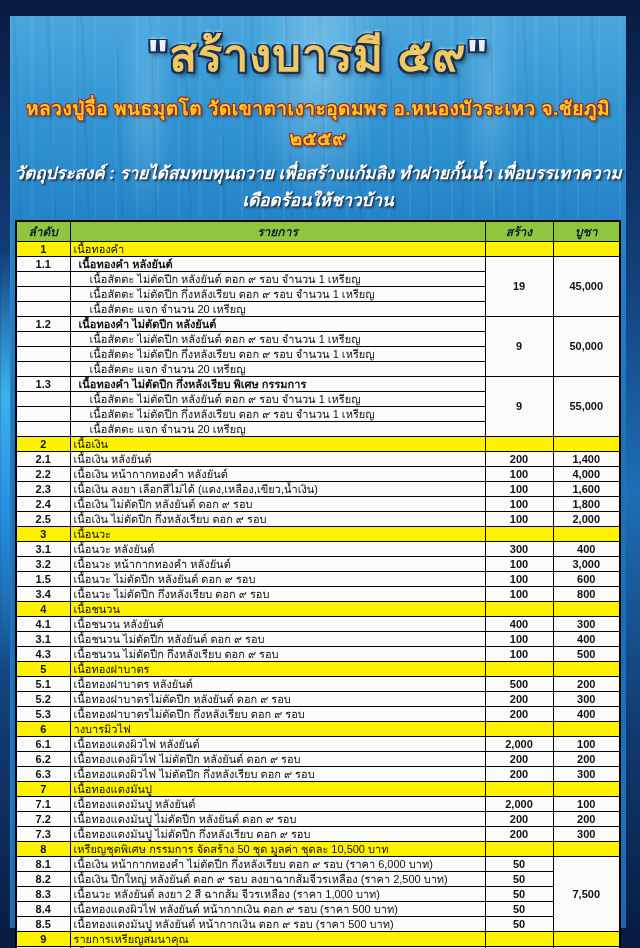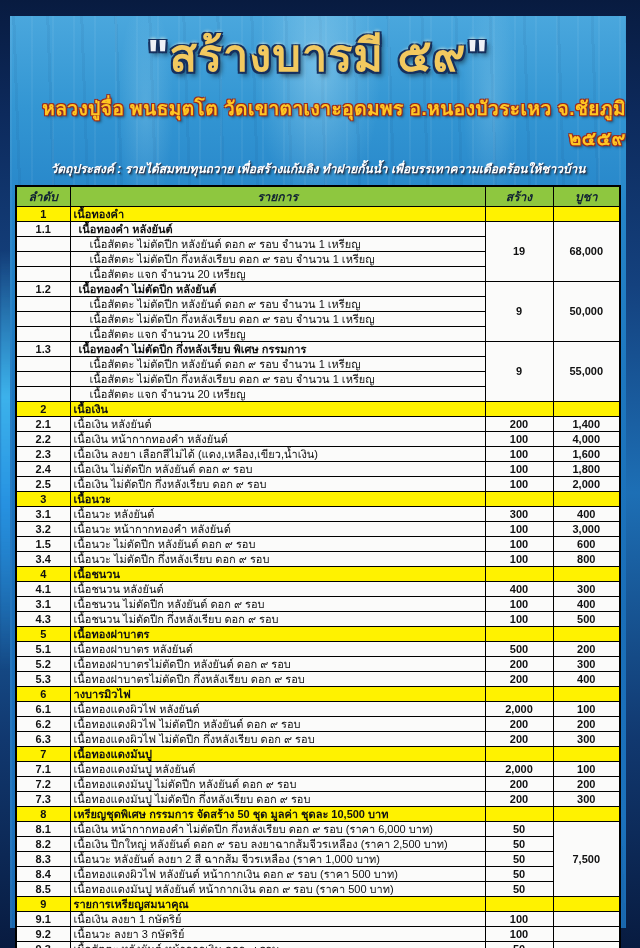--- a/index.html
+++ b/index.html
@@ -26,48 +26,48 @@
       repeating-linear-gradient(90deg,rgba(255,255,255,.05) 0 2px,rgba(255,255,255,0) 2px 21px),
       repeating-linear-gradient(88deg,rgba(8,40,90,.06) 0 3px,rgba(8,40,90,0) 3px 34px);
   }
   .title{
     position:relative;text-align:center;margin-top:11px;height:58px;line-height:58px;
     font-size:45px;font-weight:bold;letter-spacing:1px;color:#f2c95f;
     text-shadow:-2px -1px 0 #16305e,2px -1px 0 #16305e,-2px 2px 0 #16305e,2px 2px 0 #16305e,3px 4px 5px rgba(0,0,0,.55),0 -2px 3px rgba(255,250,220,.6);
   }
   .title .q{color:#eef0f6;}
   .hline1{
-    position:relative;text-align:right;margin-top:8px;
+    position:relative;text-align:center;margin-top:8px;
     font-size:19px;font-weight:bold;color:#ffc622;letter-spacing:.5px;
     text-shadow:-1px -1px 0 #9b2b20,1px -1px 0 #9b2b20,-1px 1px 0 #9b2b20,1px 1px 0 #9b2b20,2px 2px 3px rgba(0,0,0,.5);
   }
   .hline2{
     position:relative;text-align:center;margin-top:6px;
-    font-size:12px;font-weight:bold;font-style:italic;color:#ffffff;
+    font-size:17px;font-weight:bold;font-style:italic;color:#ffffff;
     text-shadow:1px 1px 0 #2a3a55,2px 2px 2px rgba(0,0,0,.45);
   }
   table.items{
     position:relative;margin:7px auto 0;border-collapse:collapse;width:604px;table-layout:fixed;
     border:2px solid #000;background:#fbfbfa;
   }
   table.items col.w-no{width:54px;}
   table.items col.w-tx{width:415px;}
   table.items col.w-mk{width:68px;}
   table.items col.w-pr{width:67px;}
   table.items th{
     background:#8ec73f;border:1px solid #000;height:17px;
     font-size:12px;font-weight:bold;font-style:italic;color:#123;padding:0;text-align:center;
   }
   table.items td{
     border:1px solid #000;height:14px;padding:0 3px;overflow:hidden;white-space:nowrap;
     font-size:11px;line-height:13px;color:#111;vertical-align:middle;background:#fbfbfa;
   }
   table.items td.c-no{text-align:center;font-weight:bold;padding:0;}
   table.items td.c-num{text-align:center;font-weight:bold;padding:0;}
-  tr.section td{background:#fff200;font-weight:bold;}
+  tr.section td{background:#fff200;font-weight:normal;}
   tr.head td.c-tx{font-weight:bold;padding-left:8px;}
   tr.sub td.c-tx{font-weight:normal;padding-left:19px;}
 </style>
 </head>
 <body>
 
 <div class="frame">
   <div class="inner">
     <div class="streaks"></div>
 
@@ -95,21 +95,21 @@
           <tr class="section">
             <td class="c-no">1</td>
             <td class="c-tx">เนื้อทองคำ</td>
             <td class="c-num" rowspan="1"></td>
             <td class="c-num" rowspan="1"></td>
           </tr>
           <tr class="head">
             <td class="c-no">1.1</td>
             <td class="c-tx">เนื้อทองคำ หลังยันต์</td>
             <td class="c-num" rowspan="4">19</td>
-            <td class="c-num" rowspan="4">68,000</td>
+            <td class="c-num" rowspan="4">45,000</td>
           </tr>
           <tr class="sub">
             <td class="c-no"></td>
             <td class="c-tx">เนื้อสัตตะ ไม่ตัดปีก หลังยันต์ ดอก ๙ รอบ จำนวน 1 เหรียญ</td>
           </tr>
           <tr class="sub">
             <td class="c-no"></td>
             <td class="c-tx">เนื้อสัตตะ ไม่ตัดปีก กึ่งหลังเรียบ ดอก ๙ รอบ จำนวน 1 เหรียญ</td>
           </tr>
           <tr class="sub">

